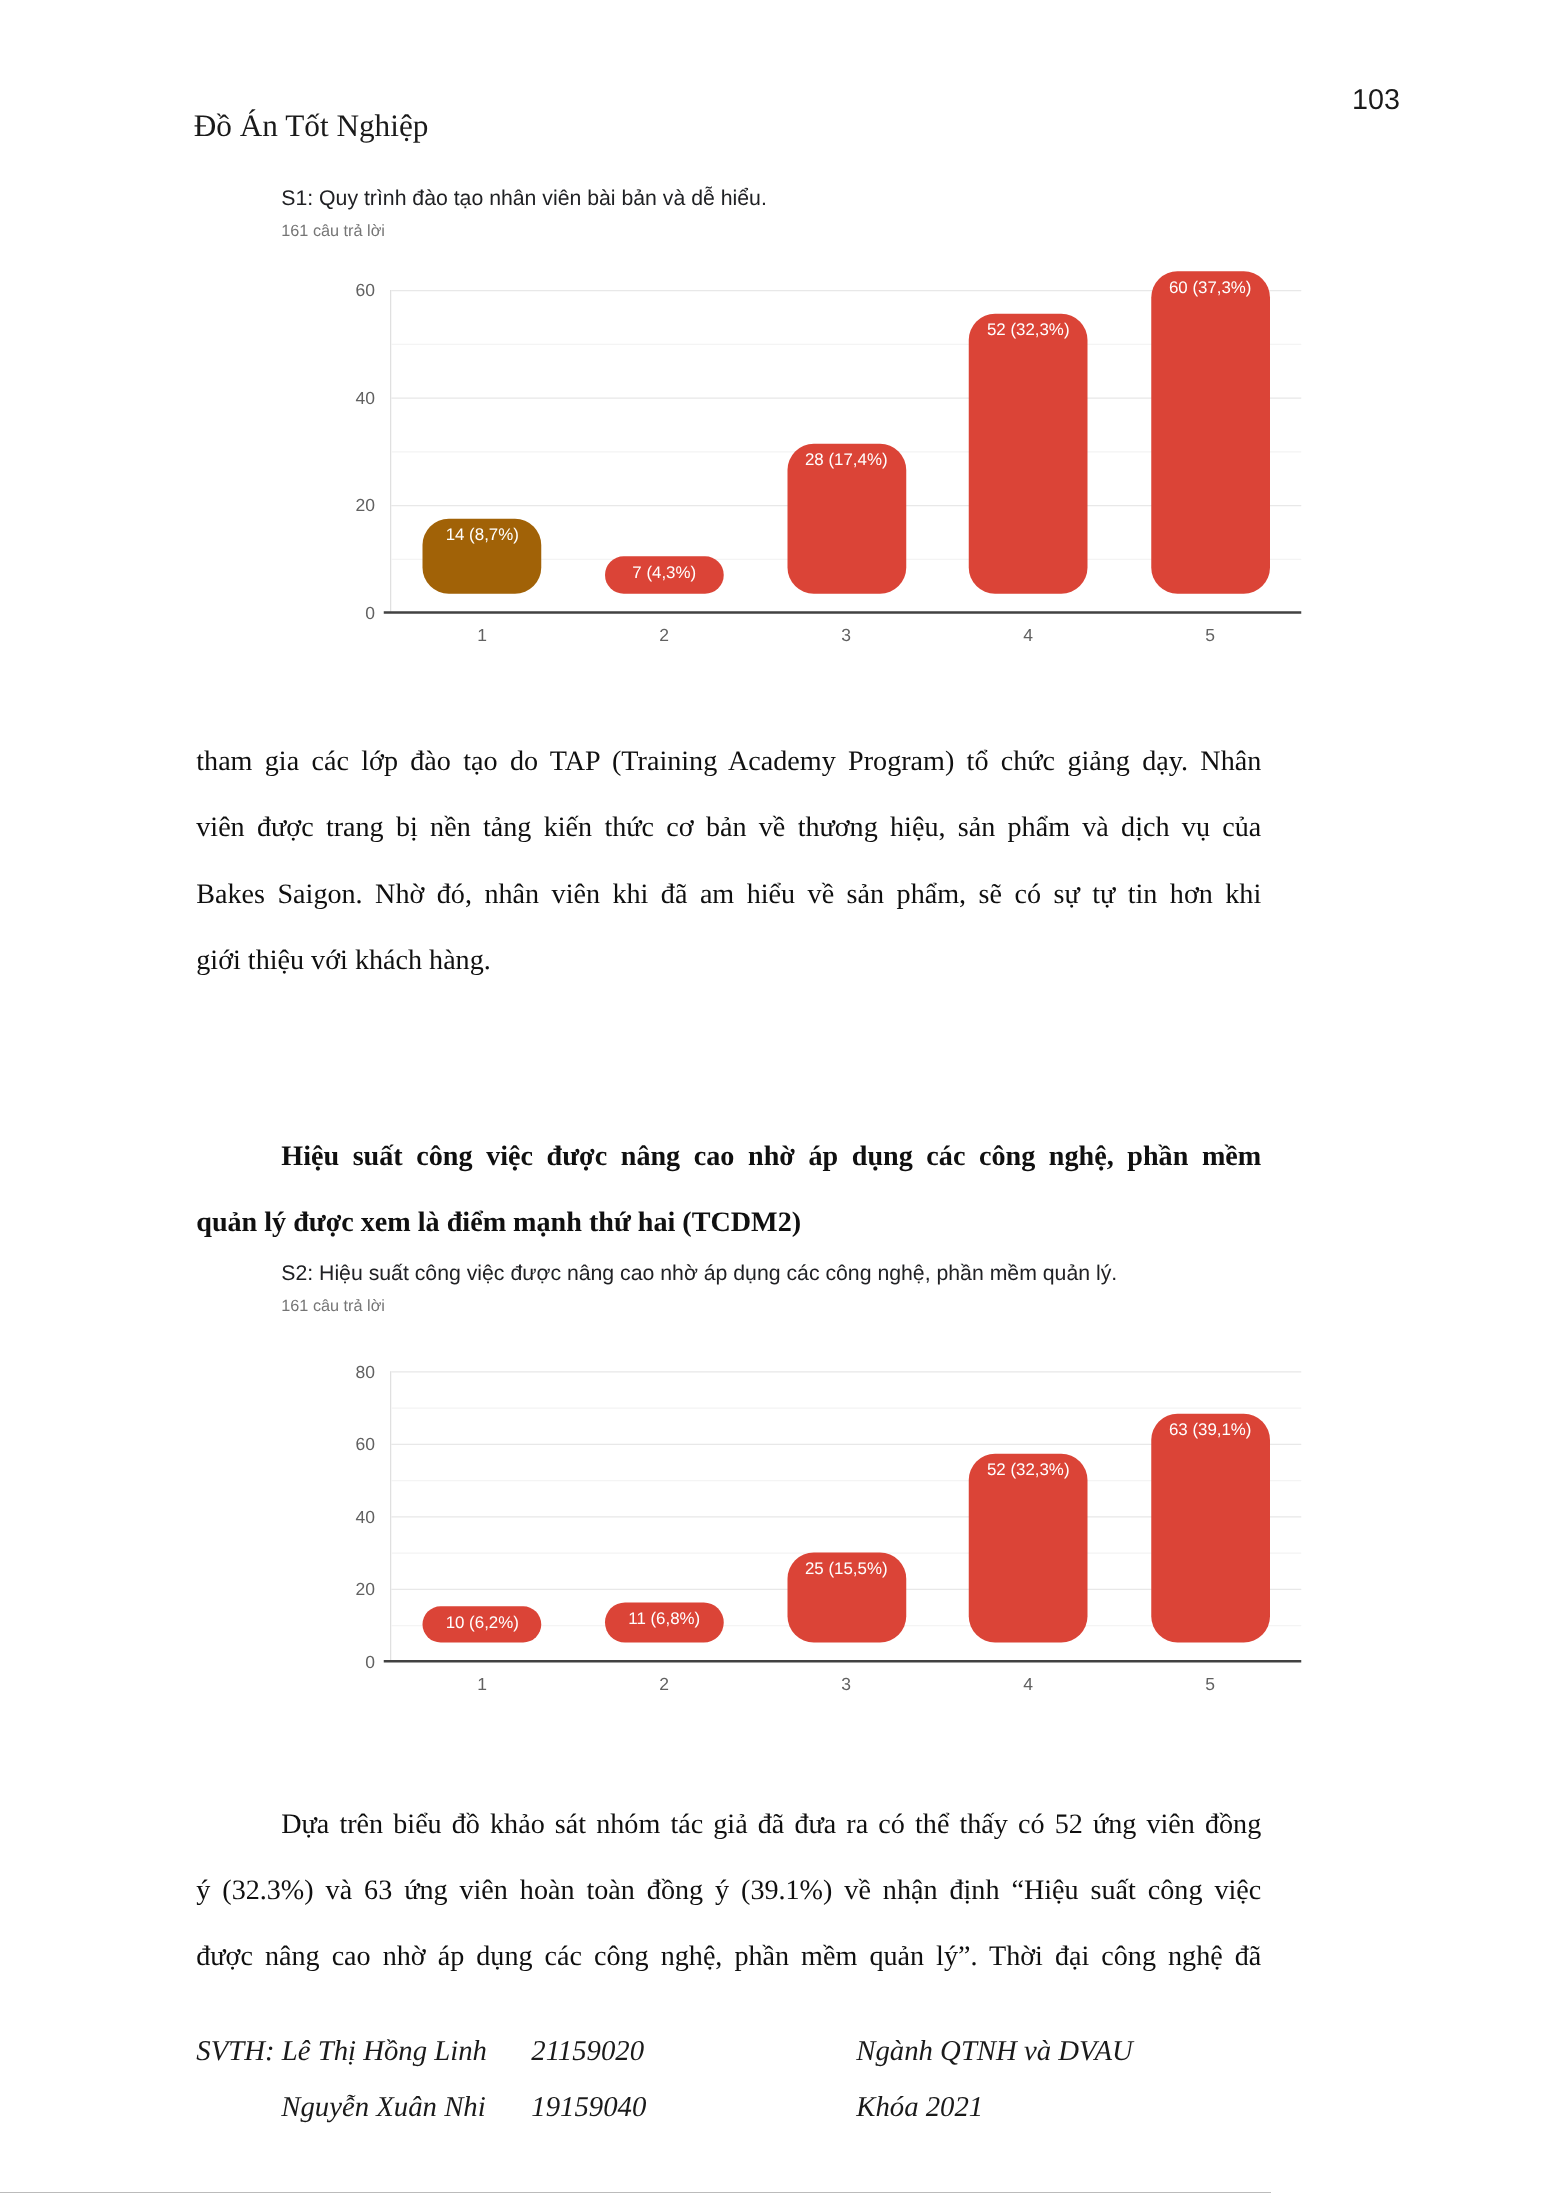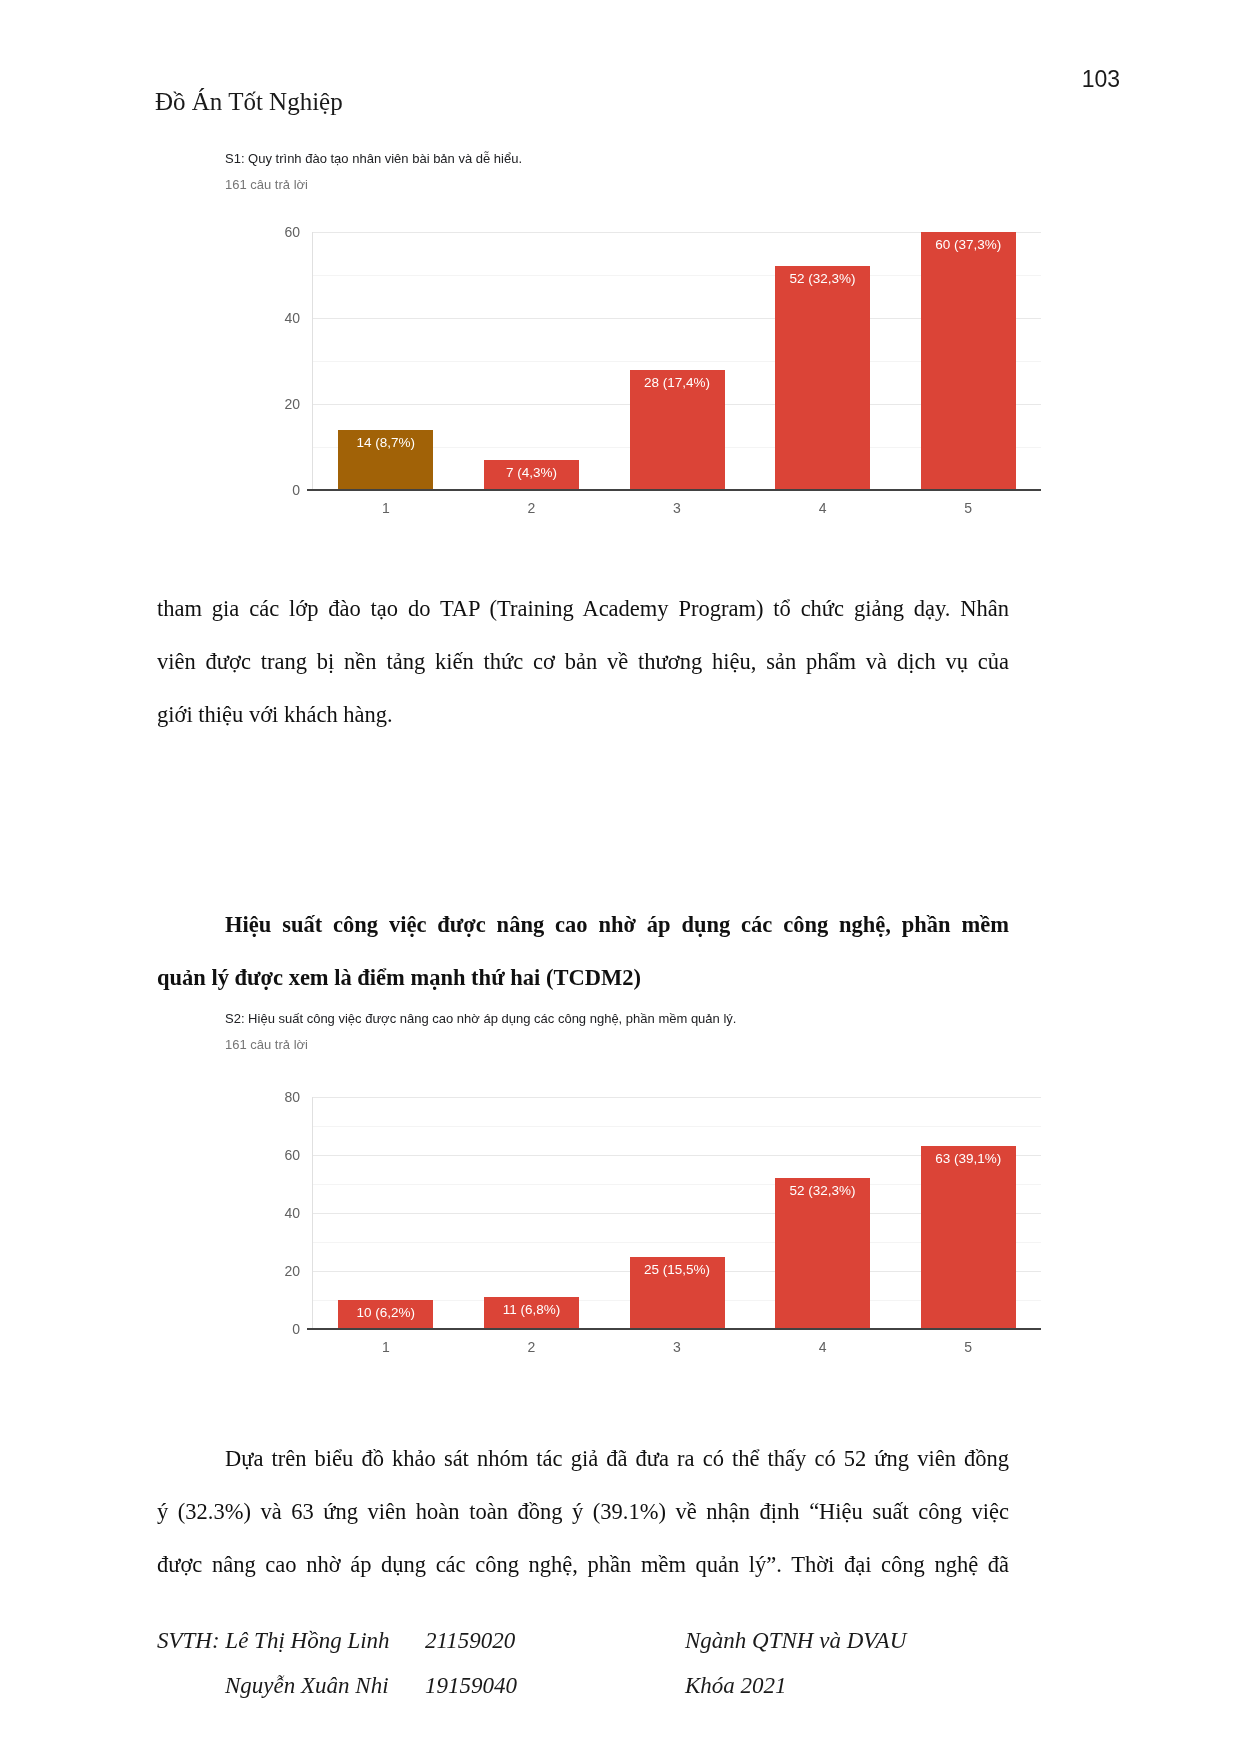--- a/index.html
+++ b/index.html
@@ -12,34 +12,34 @@
     position:absolute; left:1040px; top:66px; width:80px;
     font-family:"Liberation Sans", sans-serif; font-size:23px; color:#1a1a1a; text-align:right;
   }
   .doc-header {
     position:absolute; left:155px; top:88px;
     font-size:25px; color:#1a1a1a;
   }
 
   
   .chart { position:absolute; left:225px; width:815px; font-family:"Liberation Sans", sans-serif; }
-  .chart-title { font-size:13px; color:#202124; line-height:22px; }
+  .chart-title { font-size:17px; color:#202124; line-height:22px; }
   .chart-subtitle { font-size:13px; color:#757575; margin-top:7px; }
   .plot {
     position:absolute; left:87px; width:728px;
     border-left:1px solid #e0e0e0;
   }
   .baseline { position:absolute; left:-6px; right:0; bottom:-1px; height:2px; background:#424242; }
   .gridline { position:absolute; left:0; right:0; height:1px; background:#e8e8e8; }
   .gridline.minor { background:#f4f4f4; }
   .ytick {
     position:absolute; left:-75px; width:62px; text-align:right;
     font-size:14px; color:#616161; line-height:16px;
   }
-  .bar { position:absolute; bottom:0; background:#db4437; }
+  .bar { position:absolute; bottom:15px; background:#db4437;border-radius:21px; }
   .bar-label {
     position:absolute; top:5px; left:0; right:0; text-align:center;
     font-size:13.5px; color:#ffffff; white-space:nowrap;
   }
   .xtick {
     position:absolute; text-align:center;
     font-size:14px; color:#616161;
   }
 
   
@@ -107,20 +107,21 @@
           <div class="bar-label">60 (37,3%)</div>
         </div>
         <div class="xtick" style="left: 582.4px; width: 145.6px; top: 268px;">5</div>
         <div class="baseline"></div>
       </div>
   </section>
 
   <div class="bodytext" style="top:582px;">
       <div class="tline just">tham gia các lớp đào tạo do TAP (Training Academy Program) tổ chức giảng dạy. Nhân</div>
       <div class="tline just">viên được trang bị nền tảng kiến thức cơ bản về thương hiệu, sản phẩm và dịch vụ của</div>
+      <div class="tline just">Bakes Saigon. Nhờ đó, nhân viên khi đã am hiểu về sản phẩm, sẽ có sự tự tin hơn khi</div>
       <div class="tline">giới thiệu với khách hàng.</div>
     </div>
 
   <div class="bodytext bold" style="top:898px;">
       <div class="tline just indent">Hiệu suất công việc được nâng cao nhờ áp dụng các công nghệ, phần mềm</div>
       <div class="tline">quản lý được xem là điểm mạnh thứ hai (TCDM2)</div>
     </div>
 
   <section class="chart" style="top:1008px; height:380px;">
     <div class="chart-title">S2: Hiệu suất công việc được nâng cao nhờ áp dụng các công nghệ, phần mềm quản lý.</div>

